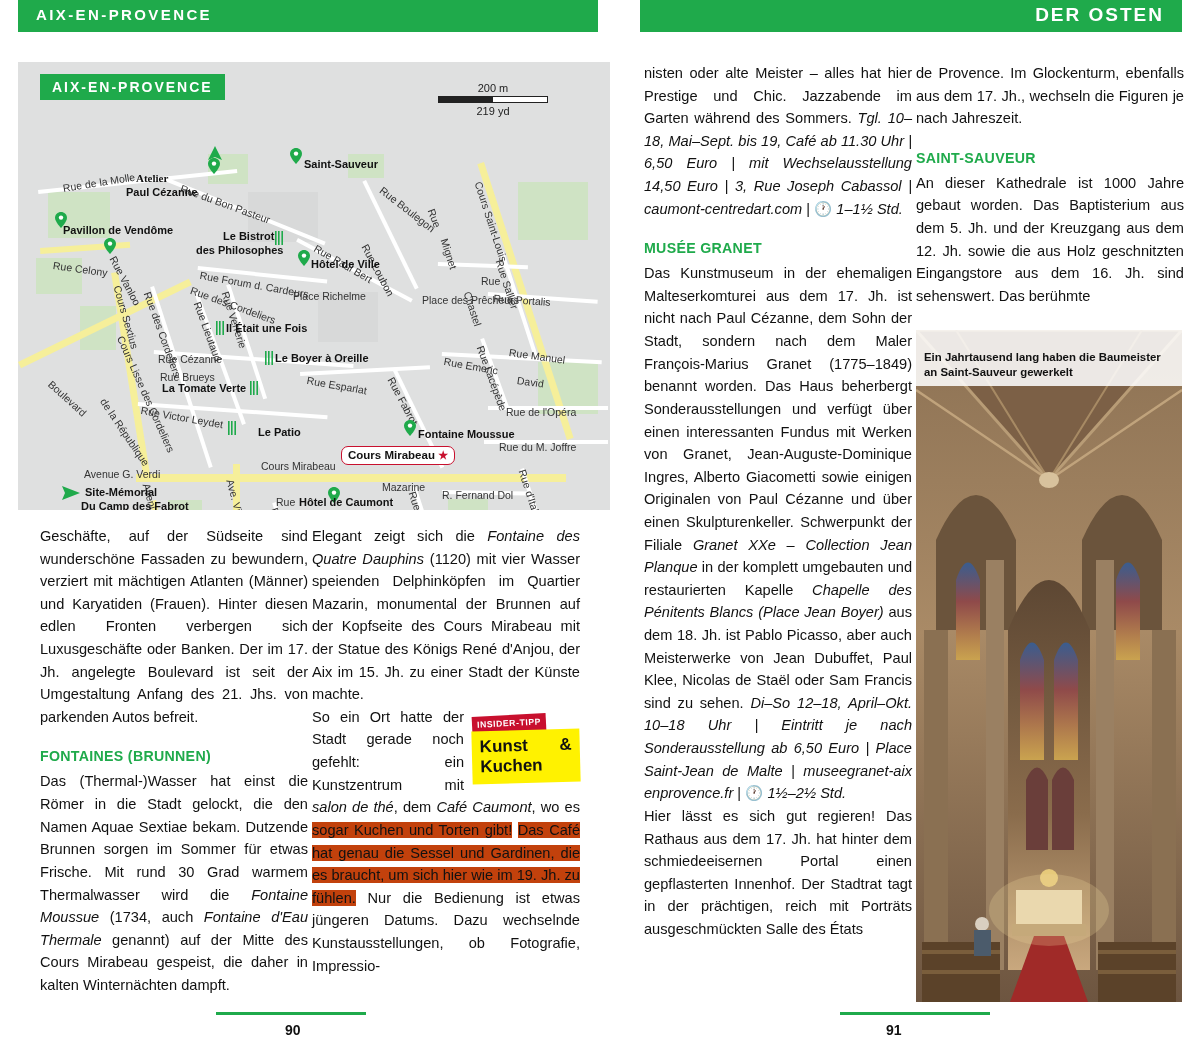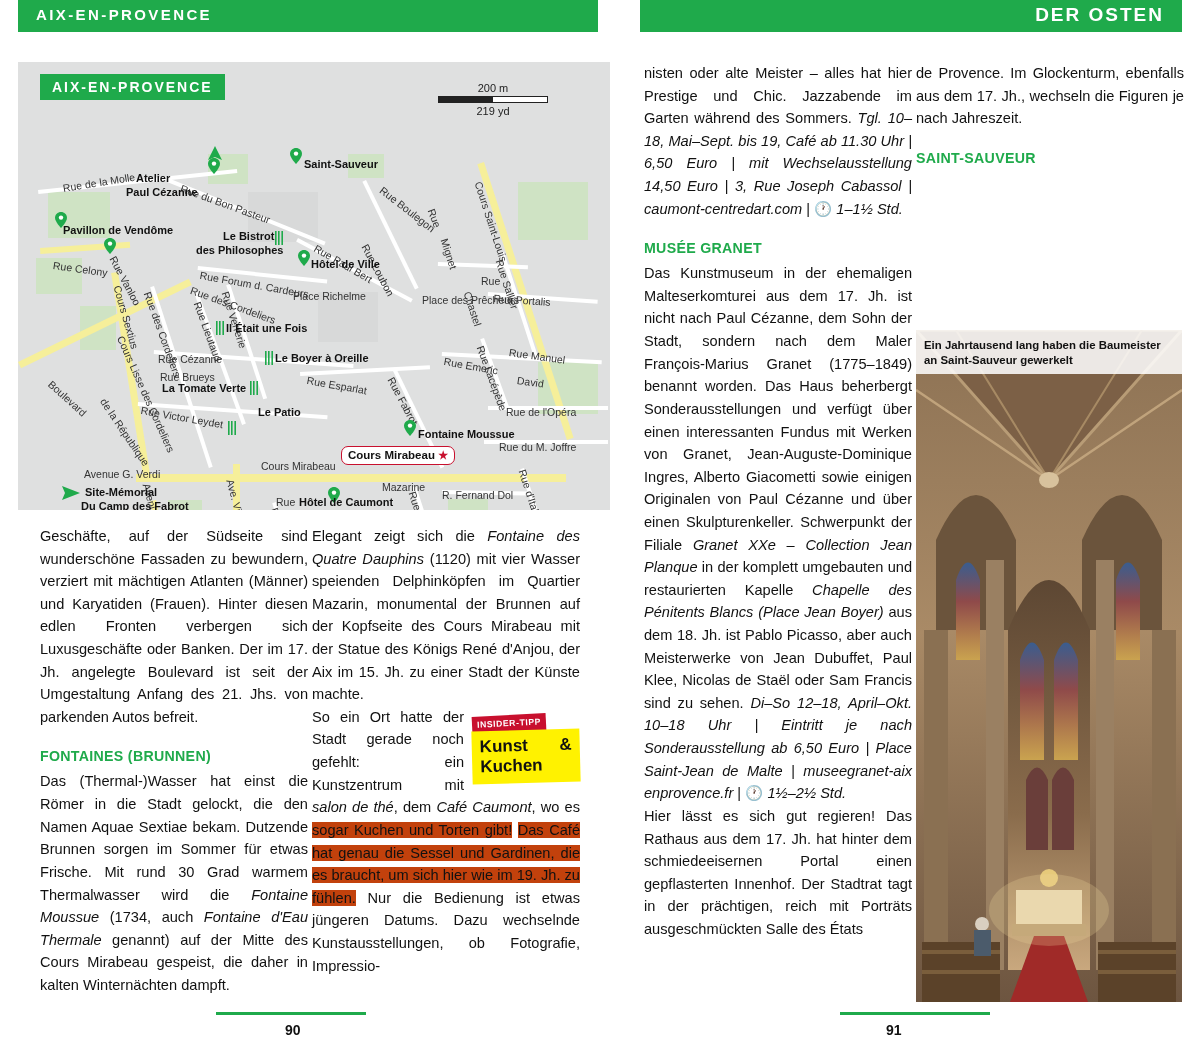--- a/index.html
+++ b/index.html
@@ -107,21 +107,21 @@
     transform:rotate(-1.5deg);
   }
   
   .photo {
     position:absolute; left:916px; top:330px; width:266px; height:672px;
     overflow:hidden; background:#6b4a33;
   }
   .photo .caption {
     position:absolute; left:0; top:0; width:100%;
     background:rgba(255,255,255,0.86); color:#111;
-    font-size:11.4px; line-height:1.3; padding:8px 8px 6px 8px;
+    font-size:11.4px; line-height:1.3; padding:20px 8px 6px 8px;
     font-weight:600;
   }
   
   .pagenum {
     position:absolute; font-weight:bold; font-size:14px; color:#111;
   }
   .pagerule {
     position:absolute; height:3px; background:#1faa4b;
   }
 </style>
@@ -327,30 +327,30 @@
       </svg>
     </div>
 
   <div class="pin" style="left:190px;top:84px;">
       <svg width="14" height="22" viewBox="0 0 14 22">
         <path d="M7 0 L0 14 L7 11 L14 14 Z" fill="#1faa4b"></path>
       </svg>
     </div>
 
   <div class="poi" style="left:286px;top:96px;">Saint-Sauveur</div>
-  <div class="poi" style="left:118px;top:110px;">Atelier</div>
+  <div class="poi" style="left:118px;top:110px;font-family:Liberation Serif, serif;">Atelier</div>
   <div class="poi" style="left:108px;top:124px;">Paul Cézanne</div>
   <div class="poi" style="left:45px;top:162px;">Pavillon de Vendôme</div>
   <div class="poi" style="left:205px;top:168px;">Le Bistrot</div>
   <div class="poi" style="left:178px;top:182px;">des Philosophes</div>
   <div class="poi" style="left:293px;top:196px;">Hôtel de Ville</div>
   <div class="poi" style="left:208px;top:260px;">Il Était une Fois</div>
   <div class="poi" style="left:257px;top:290px;">Le Boyer à Oreille</div>
   <div class="poi" style="left:144px;top:320px;">La Tomate Verte</div>
-  <div class="poi" style="left:221px;top:344px;padding-left:19px;">Le Patio</div>
+  <div class="poi" style="left:221px;top:364px;padding-left:19px;">Le Patio</div>
   <div class="poi" style="left:400px;top:366px;">Fontaine Moussue</div>
   <div class="poi" style="left:67px;top:424px;">Site-Mémorial</div>
   <div class="poi" style="left:63px;top:438px;">Du Camp des Fabrot</div>
 
   <div class="poi" style="left:281px;top:434px;">Hôtel de Caumont</div>
 
   <div class="cours-mirabeau-badge" style="left:323px;top:384px;border-radius:7px;">
     <span>Cours Mirabeau</span>
     <span class="star">★</span>
   </div>
@@ -384,20 +384,21 @@
   <div class="heading">MUSÉE GRANET</div>
   <p>
     <span>Das Kunstmuseum in der ehemaligen Malteserkomturei aus dem 17. Jh. ist nicht nach Paul Cézanne, dem Sohn der Stadt, sondern nach dem Maler François-Marius Granet (1775–1849) benannt worden. Das Haus beherbergt Sonderausstellungen und verfügt über einen interessanten Fundus mit Werken von Granet, Jean-Auguste-Dominique Ingres, Alberto Giacometti sowie einigen Originalen von Paul Cézanne und über einen Skulpturenkeller. Schwerpunkt der Filiale </span><em>Granet XXe – Collection Jean Planque</em><span> in der komplett umgebauten und restaurierten Kapelle </span><em>Chapelle des Pénitents Blancs (Place Jean Boyer)</em><span> aus dem 18. Jh. ist Pablo Picasso, aber auch Meisterwerke von Jean Dubuffet, Paul Klee, Nicolas de Staël oder Sam Francis sind zu sehen. </span><em>Di–So 12–18, April–Okt. 10–18 Uhr | Eintritt je nach Sonderausstellung ab 6,50 Euro | Place Saint-Jean de Malte | museegranet-aix enprovence.fr</em><span> | 🕐 </span><em>1½–2½ Std.</em>
   </p>
   <p>Hier lässt es sich gut regieren! Das Rathaus aus dem 17. Jh. hat hinter dem schmiedeeisernen Portal einen gepflasterten Innenhof. Der Stadtrat tagt in der prächtigen, reich mit Porträts ausgeschmückten Salle des États</p>
 </div>
 
 <div class="col" id="col4">
   <p>de Provence. Im Glockenturm, ebenfalls aus dem 17. Jh., wechseln die Figuren je nach Jahreszeit.</p>
   <div class="heading">SAINT-SAUVEUR</div>
+  <p>An dieser Kathedrale ist 1000 Jahre gebaut worden. Das Baptisterium aus dem 5. Jh. und der Kreuzgang aus dem 12. Jh. sowie die aus Holz geschnitzten Eingangstore aus dem 16. Jh. sind sehenswert. Das berühmte</p>
 </div>
 
 <div class="photo">
   <svg width="266" height="672" viewBox="0 0 266 672" style="display:block;">
     <defs>
       <linearGradient id="stone" x1="0" y1="0" x2="0" y2="1">
         <stop offset="0%" stop-color="#8d7254"></stop>
         <stop offset="45%" stop-color="#a98a66"></stop>
         <stop offset="100%" stop-color="#6d5540"></stop>
       </linearGradient>

